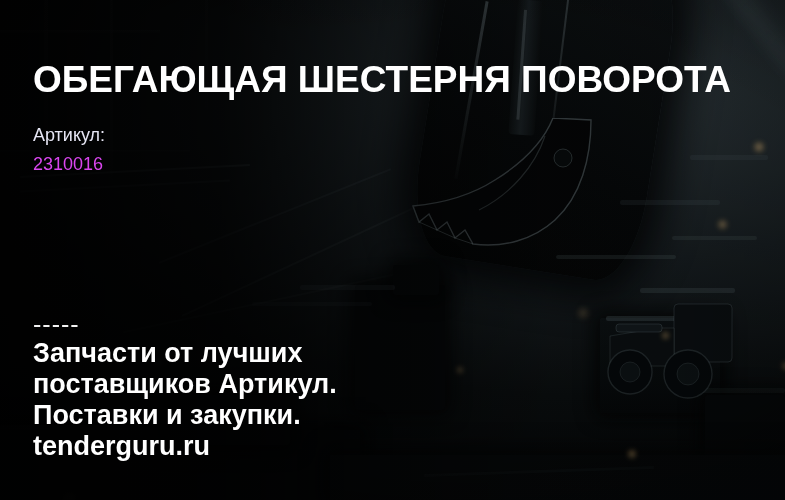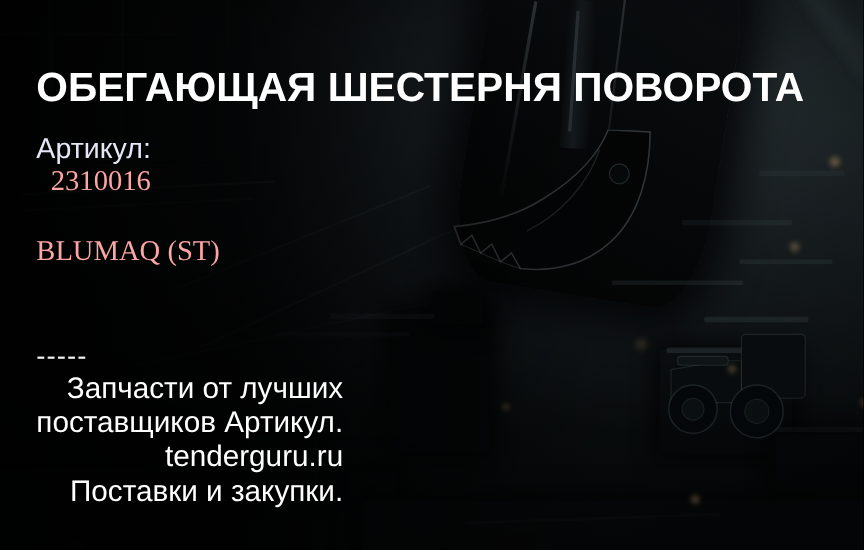--- a/index.html
+++ b/index.html
@@ -207,51 +207,49 @@
     letter-spacing: 0px;
     color: #ffffff;
     white-space: nowrap;
     line-height: 1.05;
   }
 
   .field {
     position: absolute;
     left: 0;
     color: #e6e6f4;
-    font-size: 26px;
+    font-size: 18px;
     line-height: 29px;
     font-weight: 400;
     white-space: nowrap;
-    text-align: right;
   }
   .field.article { top: 86px; }
   .field.maker   { top: 178px; }
-  .field .value  { display: block; color: #fca5a5; font-family: Liberation Serif, serif; }
+  .field .value  { display: block; color: #d946ef; }
 
   .divider {
     position: absolute;
     left: 0;
     top: 275px;
     color: #f2f2f2;
     font-size: 25px;
     line-height: 29px;
     letter-spacing: 1px;
     font-weight: 400;
   }
 
   .promo {
     position: absolute;
     left: 0;
     top: 303px;
     color: #ffffff;
     font-size: 27px;
     line-height: 31px;
-    font-weight: 400;
+    font-weight: 700;
     white-space: nowrap;
-    text-align: right;
   }
   .promo .ln { display: block; }
 </style>
 </head>
 <body>
 
 <div class="banner">
 
   <div class="bg">
     <div class="bg-base"></div>
@@ -338,26 +336,25 @@
   <div class="content">
 
     <div class="title">ОБЕГАЮЩАЯ ШЕСТЕРНЯ ПОВОРОТА</div>
 
     <div class="field article">
       <span class="label">Артикул:</span>
       <span class="value">2310016</span>
     </div>
 
     <div class="field maker">
-      <span class="value">BLUMAQ (ST)</span>
     </div>
 
     <div class="divider">-----</div>
 
     <div class="promo">
       <span class="ln">Запчасти от лучших</span>
       <span class="ln">поставщиков Артикул.</span>
+      <span class="ln">Поставки и закупки.</span>
       <span class="ln">tenderguru.ru</span>
-      <span class="ln">Поставки и закупки.</span>
     </div>
 
   </div>
 </div>
 
 </body></html>

